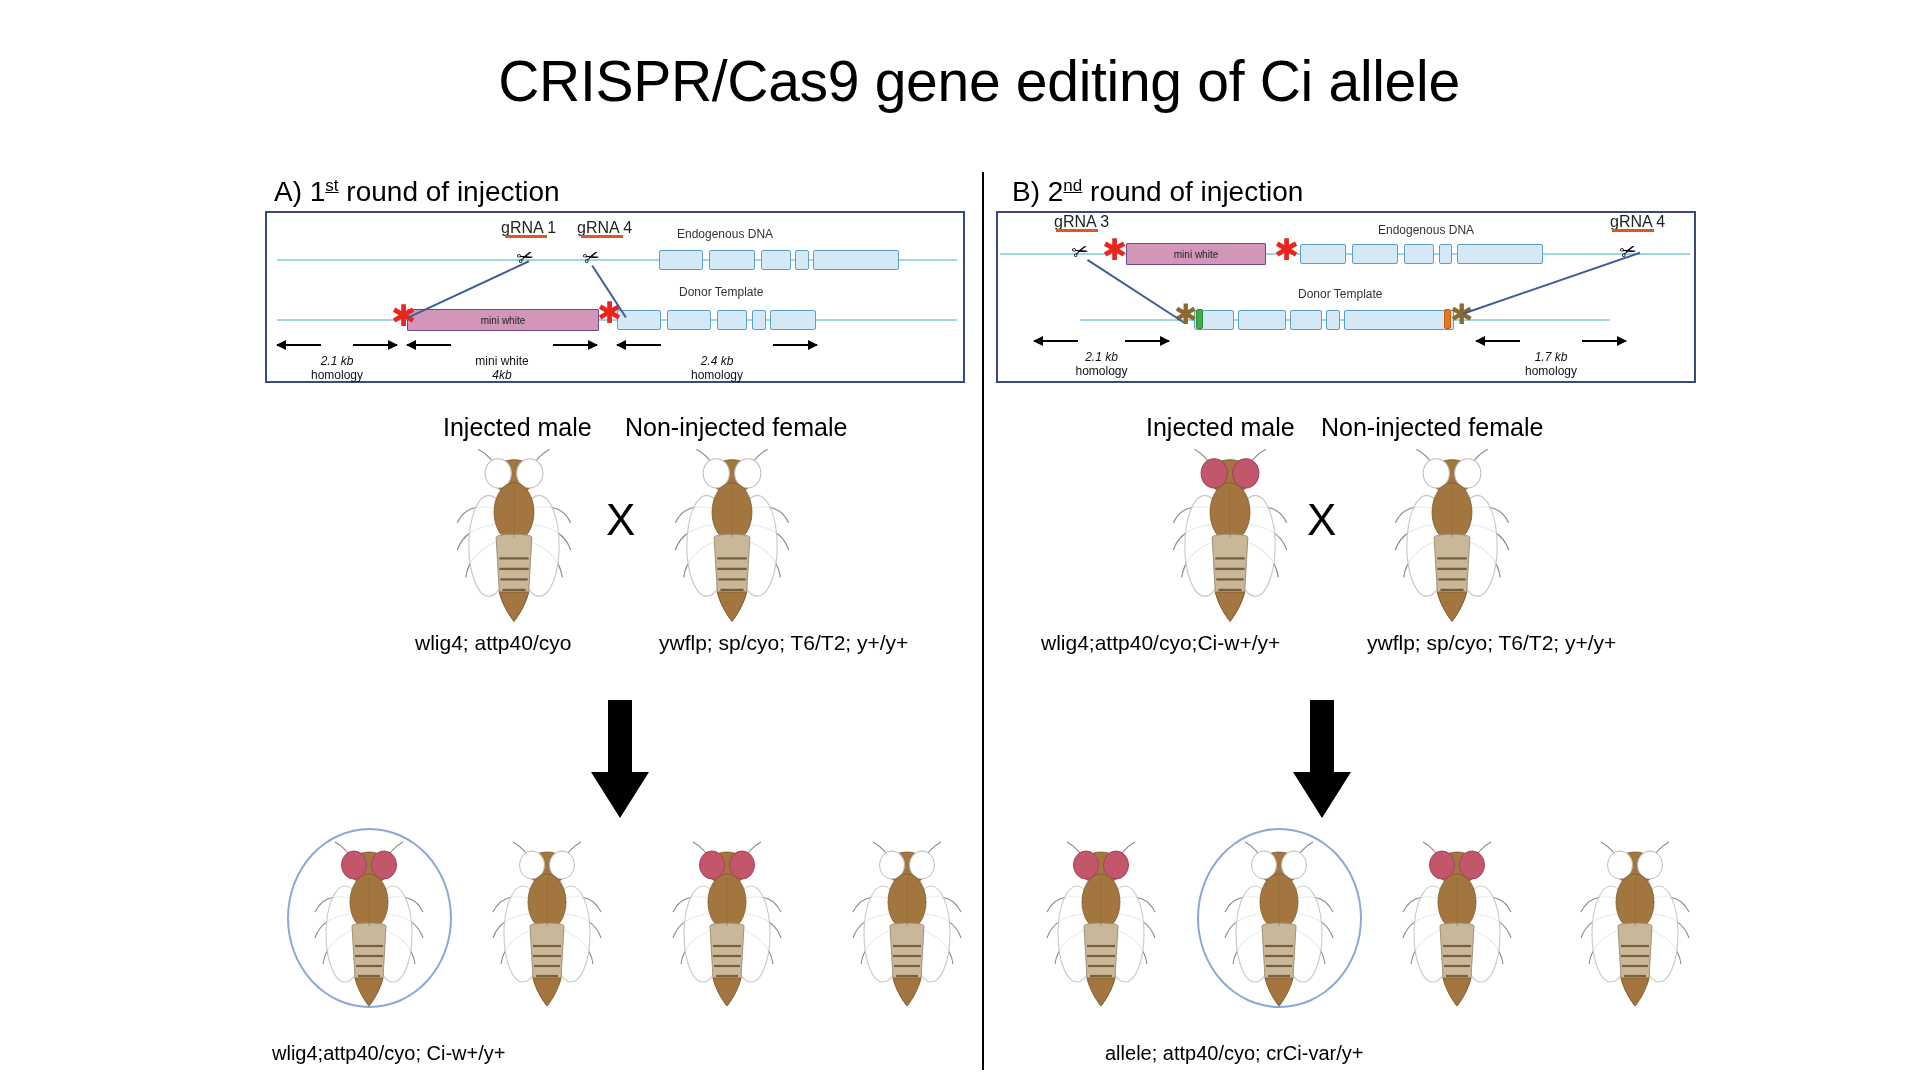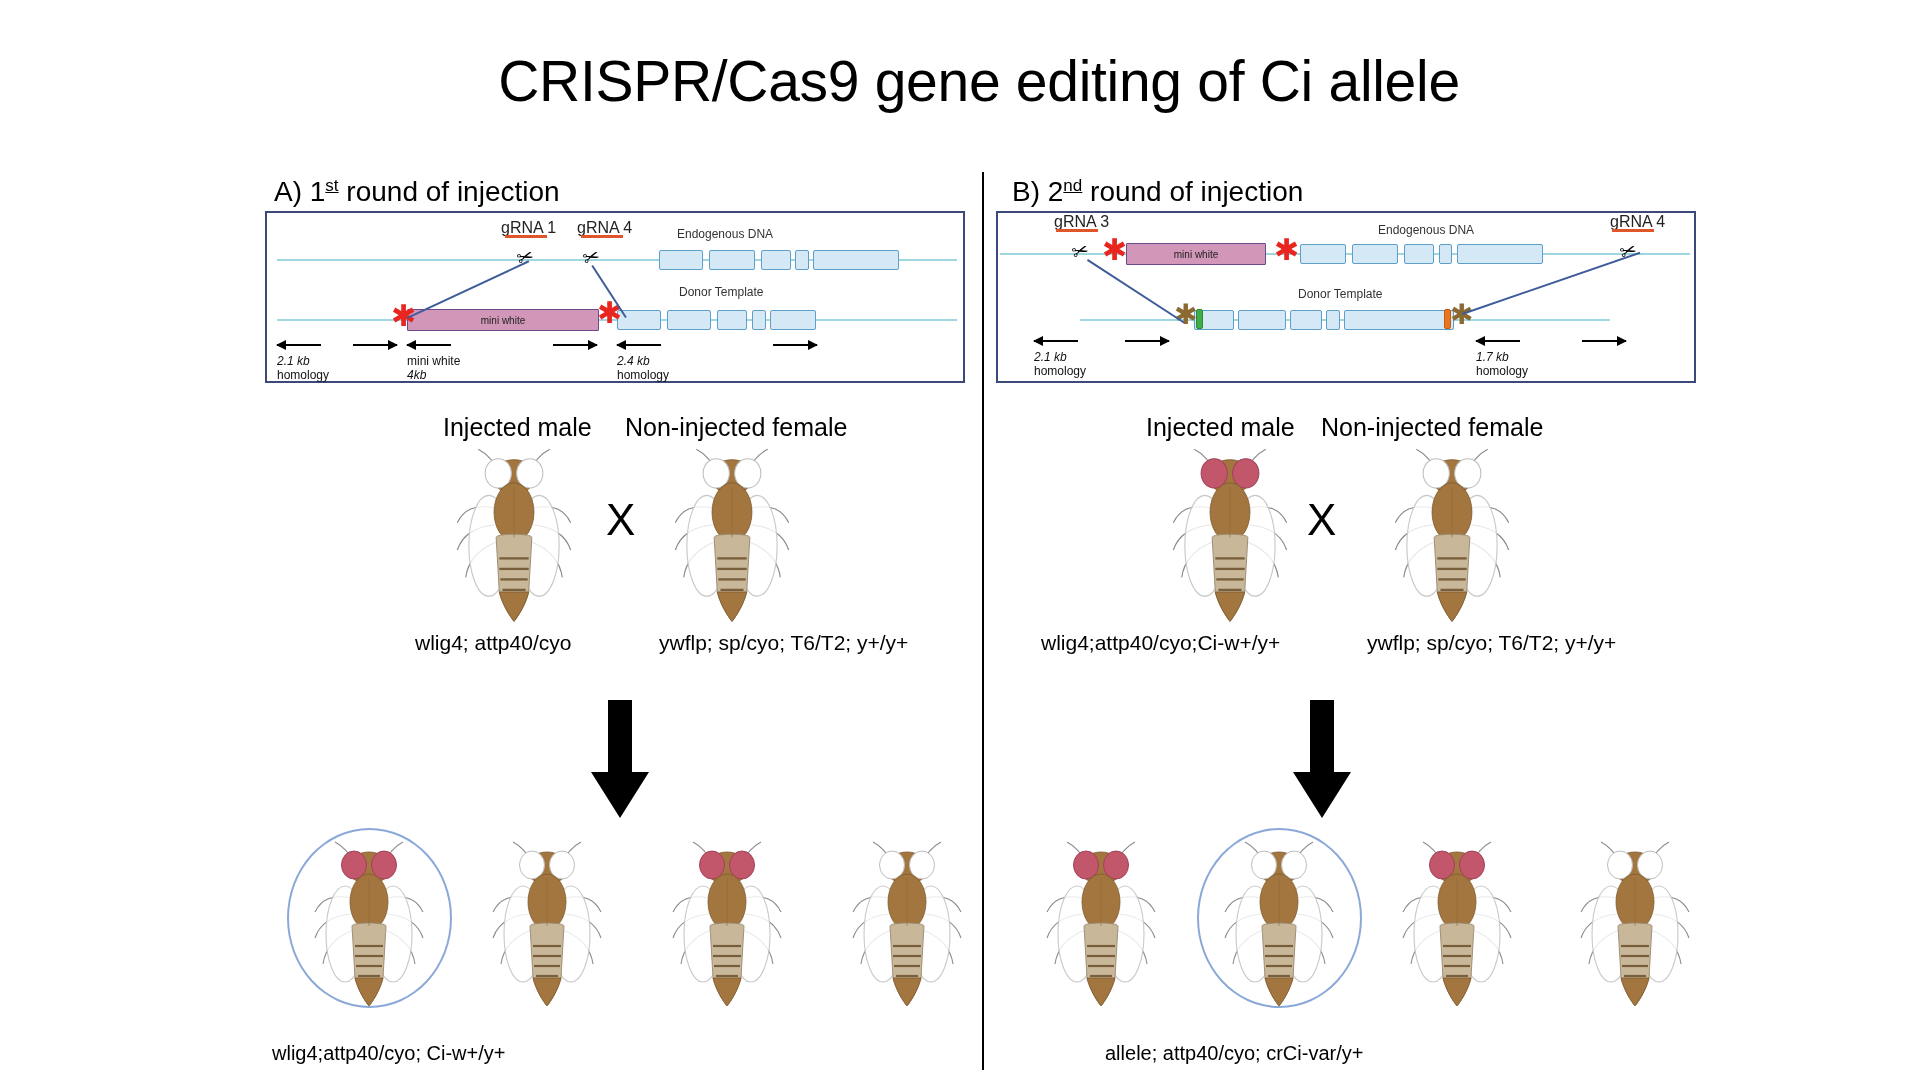--- a/index.html
+++ b/index.html
@@ -74,21 +74,21 @@
   .redstar {
     position: absolute; color: #e8251f; font-size: 30px; line-height: 1;
     font-weight: bold; font-family: "DejaVu Sans", sans-serif;
   }
   .brownstar {
     position: absolute; color: #8a6a31; font-size: 28px; line-height: 1;
     font-weight: bold; font-family: "DejaVu Sans", sans-serif;
   }
   .recomb-line { position: absolute; background: #3f5c9a; transform-origin: 0 0; height: 2px; }
 
-  .hom-group { position: absolute; text-align: left; }
+  .hom-group { position: absolute; text-align: center; }
   .hom-arrowrow { position: relative; height: 14px; width: 100%; }
   .hom-text {
     font-size: 12px; font-style: italic; color: #111; line-height: 1.15;
     font-family: "Liberation Sans", sans-serif; white-space: nowrap;
   }
   .arrow-l, .arrow-r {
     position: absolute; top: 3px; width: 44px; height: 2px; background: #000;
   }
   .arrow-l { left: 0; }
   .arrow-r { right: 0; }

